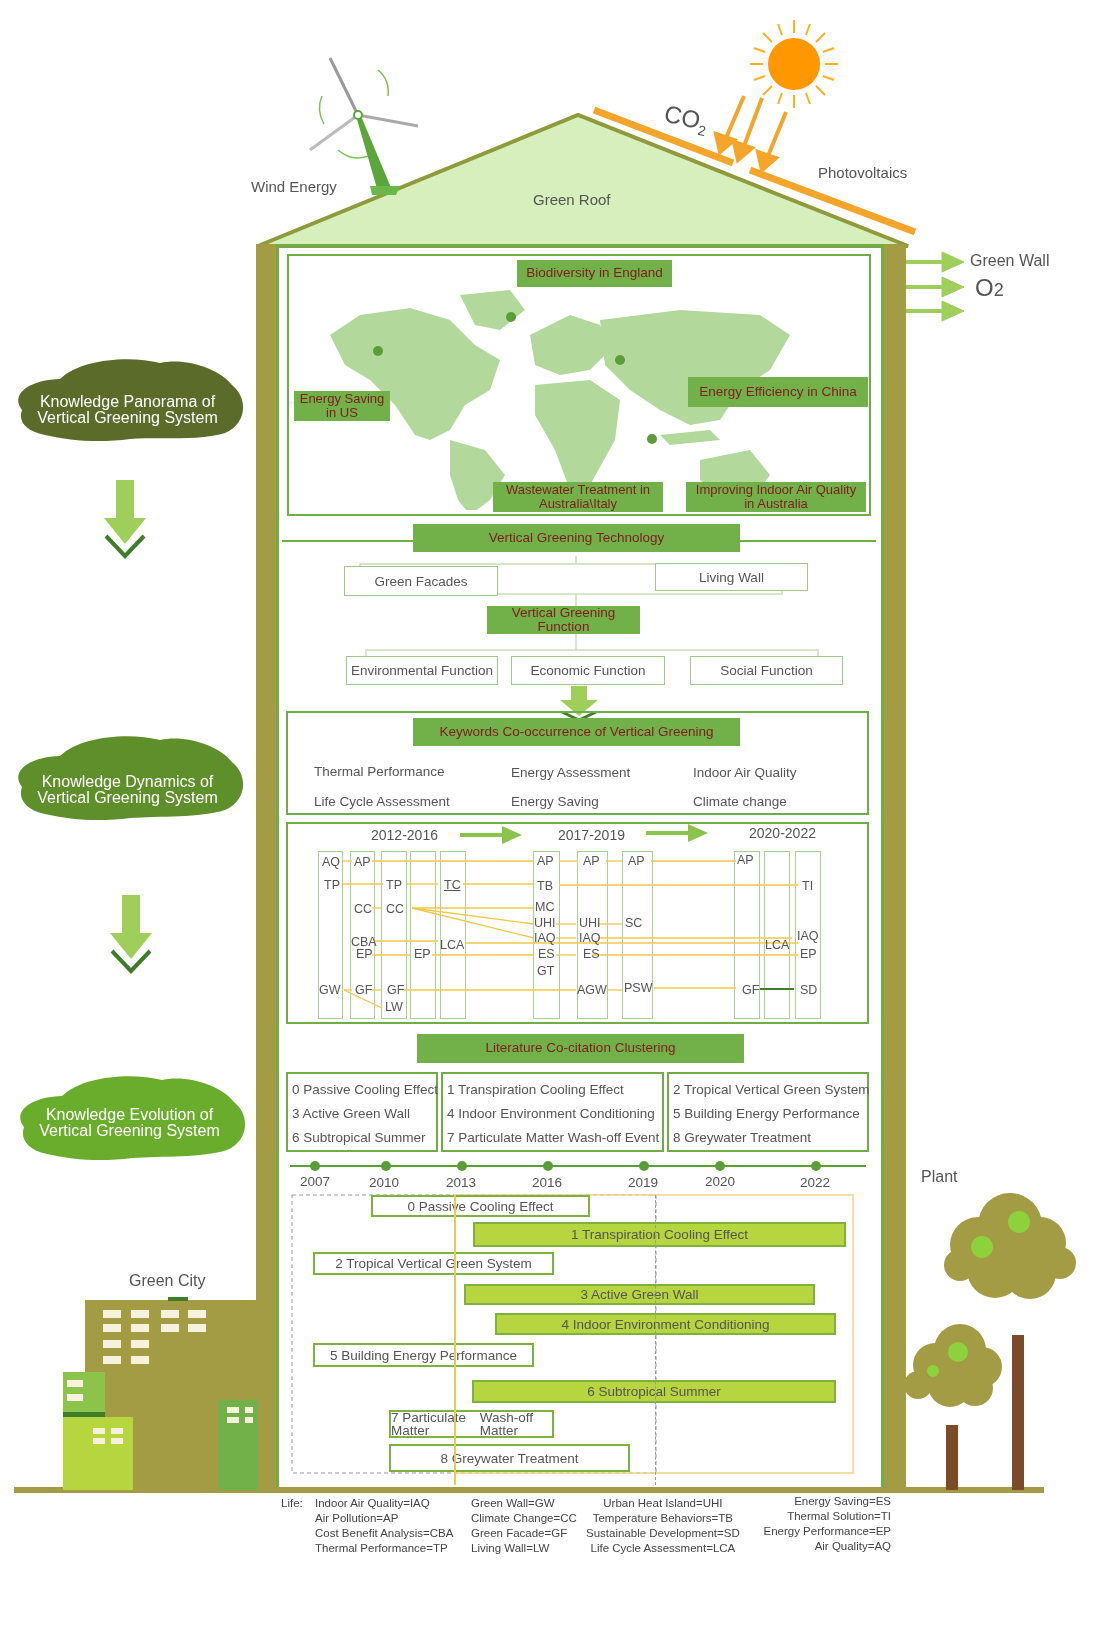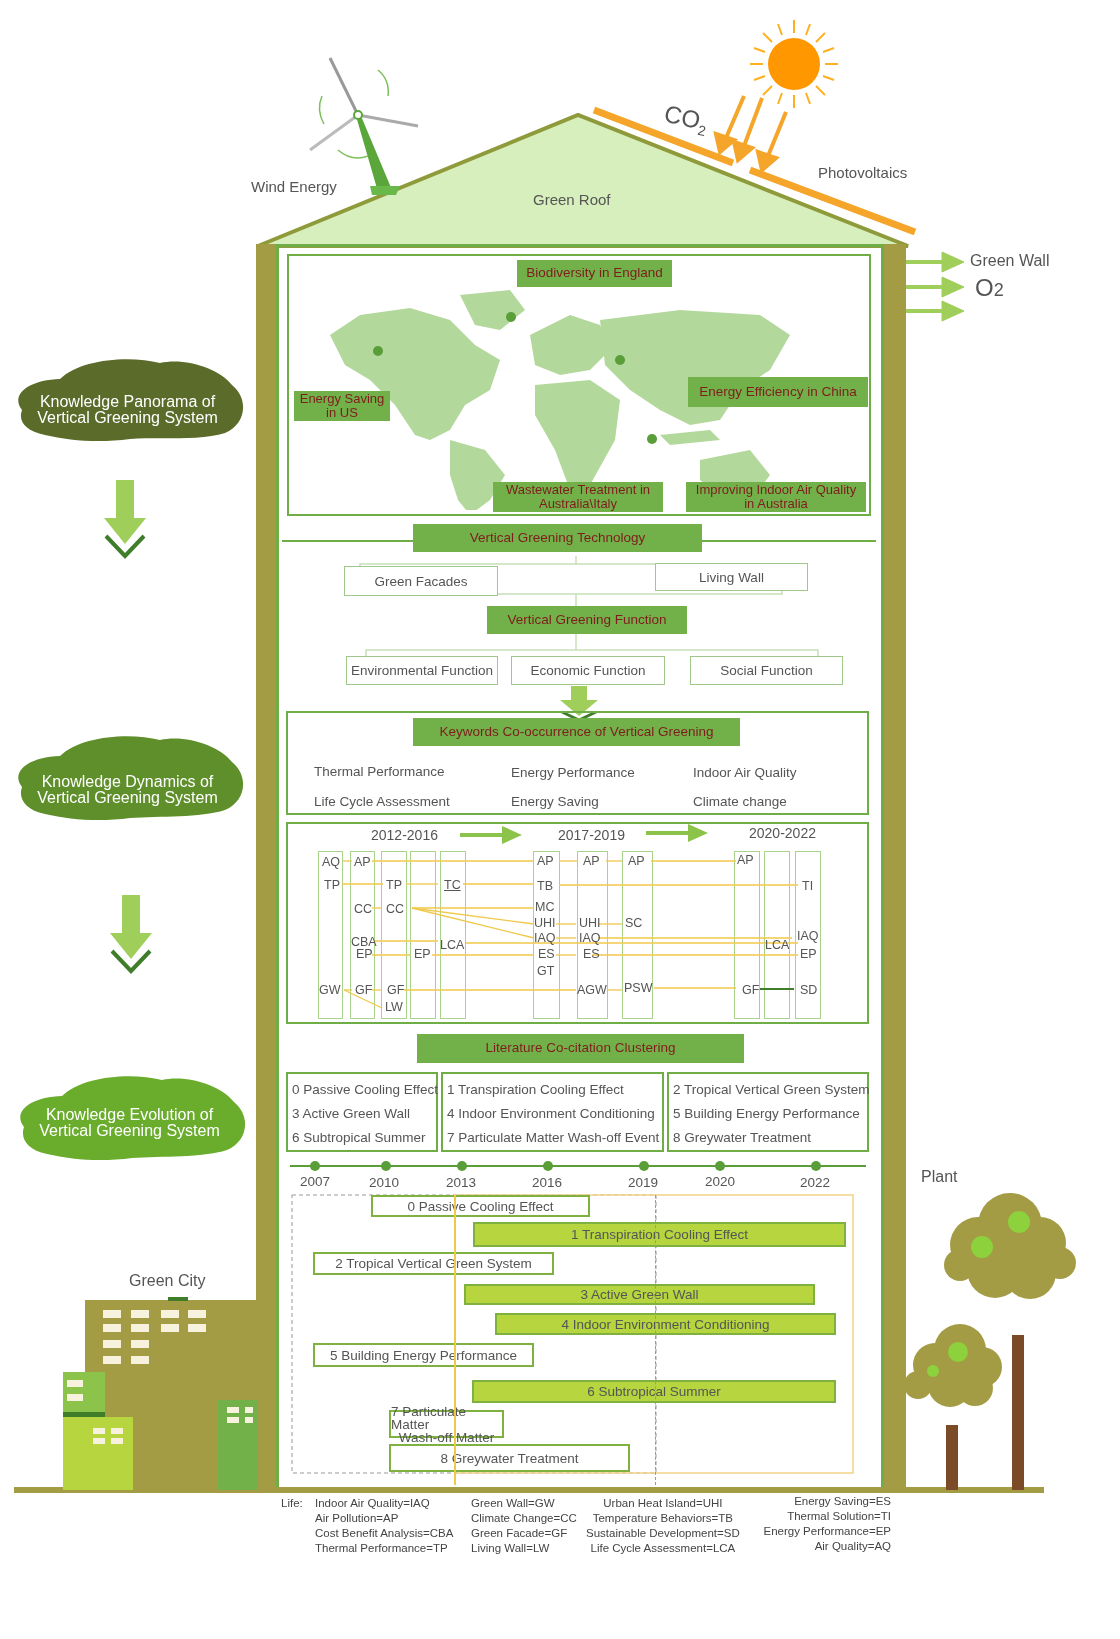--- a/index.html
+++ b/index.html
@@ -143,37 +143,37 @@
 <svg class="abs" style="left:330px;top:550px;" width="520" height="110">
   <g stroke="#c8dfb8" stroke-width="1.5" fill="none">
     <line x1="246" y1="6" x2="246" y2="14"></line>
     <polyline points="30,20 30,14 465,14 465,20"></polyline>
     <polyline points="32,38 32,44 452,44 452,38"></polyline>
     <line x1="246" y1="44" x2="246" y2="60"></line>
     <line x1="246" y1="82" x2="246" y2="100"></line>
     <polyline points="36,108 36,100 488,100 488,108"></polyline>
   </g>
 </svg>
-<div class="gbox" style="left:413px;top:524px;width:289px;height:28px;font-size:13.5px;">Vertical Greening Technology</div>
+<div class="gbox" style="left:413px;top:524px;width:327px;height:28px;font-size:13.5px;">Vertical Greening Technology</div>
 <div class="wbox" style="left:344px;top:566px;width:154px;height:30px;">Green Facades</div>
 <div class="wbox" style="left:655px;top:563px;width:153px;height:28px;">Living Wall</div>
-<div class="gbox" style="left:487px;top:606px;width:200px;height:28px;font-size:13.5px;">Vertical Greening Function</div>
+<div class="gbox" style="left:487px;top:606px;width:153px;height:28px;font-size:13.5px;">Vertical Greening Function</div>
 <div class="wbox" style="left:346px;top:656px;width:152px;height:29px;">Environmental Function</div>
 <div class="wbox" style="left:511px;top:656px;width:154px;height:29px;">Economic Function</div>
 <div class="wbox" style="left:690px;top:656px;width:153px;height:29px;">Social Function</div>
 <svg class="abs" style="left:556px;top:686px;" width="46" height="36">
   <rect x="15" y="0" width="16" height="14" fill="#9fcf5a"></rect>
   <polygon points="4,14 42,14 23,30" fill="#9fcf5a"></polygon>
   <polyline points="6,26 23,34 40,26" stroke="#3f7d2a" stroke-width="3" fill="none"></polyline>
 </svg>
 
 <div class="frame" style="left:286px;top:711px;width:583px;height:104px;background:transparent;"></div>
 <div class="gbox" style="left:413px;top:718px;width:327px;height:28px;font-size:13.5px;">Keywords Co-occurrence of  Vertical Greening</div>
 <div class="kw" style="left:314px;top:764px;">Thermal Performance</div>
-<div class="kw" style="left:511px;top:765px;">Energy Performance</div>
+<div class="kw" style="left:511px;top:765px;">Energy Assessment</div>
 <div class="kw" style="left:693px;top:765px;">Indoor Air Quality</div>
 <div class="kw" style="left:314px;top:794px;">Life Cycle Assessment</div>
 <div class="kw" style="left:511px;top:794px;">Energy Saving</div>
 <div class="kw" style="left:693px;top:794px;">Climate change</div>
 
 <div class="frame" style="left:286px;top:822px;width:583px;height:202px;background:transparent;"></div>
 <div class="abs" style="left:371px;top:827px;font-size:14px;color:#555;">2012-2016</div>
 <div class="abs" style="left:558px;top:827px;font-size:14px;color:#555;">2017-2019</div>
 <div class="abs" style="left:749px;top:825px;font-size:14px;color:#555;">2020-2022</div>
 <svg class="abs" style="left:460px;top:822px;" width="260" height="30">
@@ -309,21 +309,21 @@
 <div class="year" style="left:705px;top:1174px;">2020</div>
 <div class="year" style="left:800px;top:1175px;">2022</div>
 
 <div class="tl-bar empty" style="left:371px;top:1195px;width:219px;height:22px;">0 Passive Cooling Effect</div>
 <div class="tl-bar filled" style="left:473px;top:1222px;width:373px;height:25px;">1 Transpiration Cooling Effect</div>
 <div class="tl-bar empty" style="left:313px;top:1252px;width:241px;height:23px;">2 Tropical Vertical Green System</div>
 <div class="tl-bar filled" style="left:464px;top:1284px;width:351px;height:21px;">3 Active Green Wall</div>
 <div class="tl-bar filled" style="left:495px;top:1313px;width:341px;height:22px;">4 Indoor Environment Conditioning</div>
 <div class="tl-bar empty" style="left:313px;top:1343px;width:221px;height:24px;">5 Building Energy Performance</div>
 <div class="tl-bar filled" style="left:472px;top:1380px;width:364px;height:23px;">6 Subtropical Summer</div>
-<div class="tl-bar empty" style="left:389px;top:1410px;width:115px;height:28px;flex-direction:column;line-height:13px;">
+<div class="tl-bar empty" style="left:389px;top:1410px;width:165px;height:28px;line-height:13px;">
     <span>7 Particulate Matter</span>
     <span>Wash-off Matter</span>
   </div>
 <div class="tl-bar empty" style="left:389px;top:1444px;width:241px;height:28px;">8 Greywater Treatment</div>
 
 <div class="abs" style="left:454px;top:1195px;width:1.5px;height:290px;background:#f0c84a;"></div>
 <div class="abs" style="left:655px;top:1195px;width:0;height:290px;border-left:1px dashed #999;"></div>
 
 <svg class="abs" style="left:10px;top:355px;" width="235" height="90">
   <path d="M12,55 C0,40 18,25 50,24 C70,4 120,0 150,8 C175,2 210,14 222,30 C240,45 235,70 215,78 C190,86 150,82 120,84 C90,88 60,86 35,80 C15,76 8,66 12,55 Z" fill="#5a6b2a"></path>

